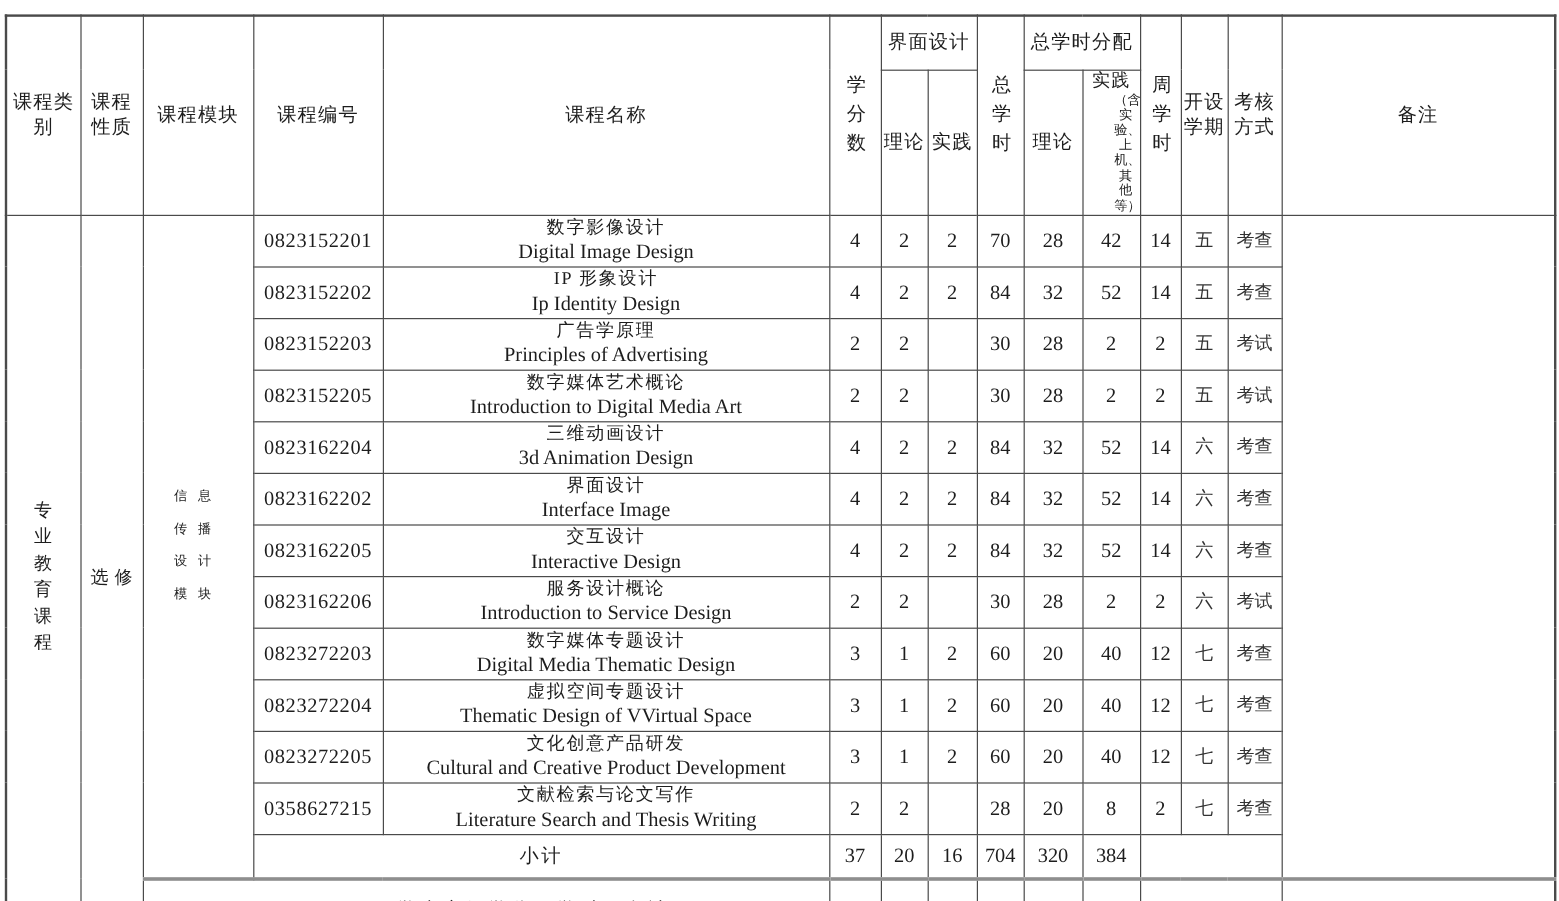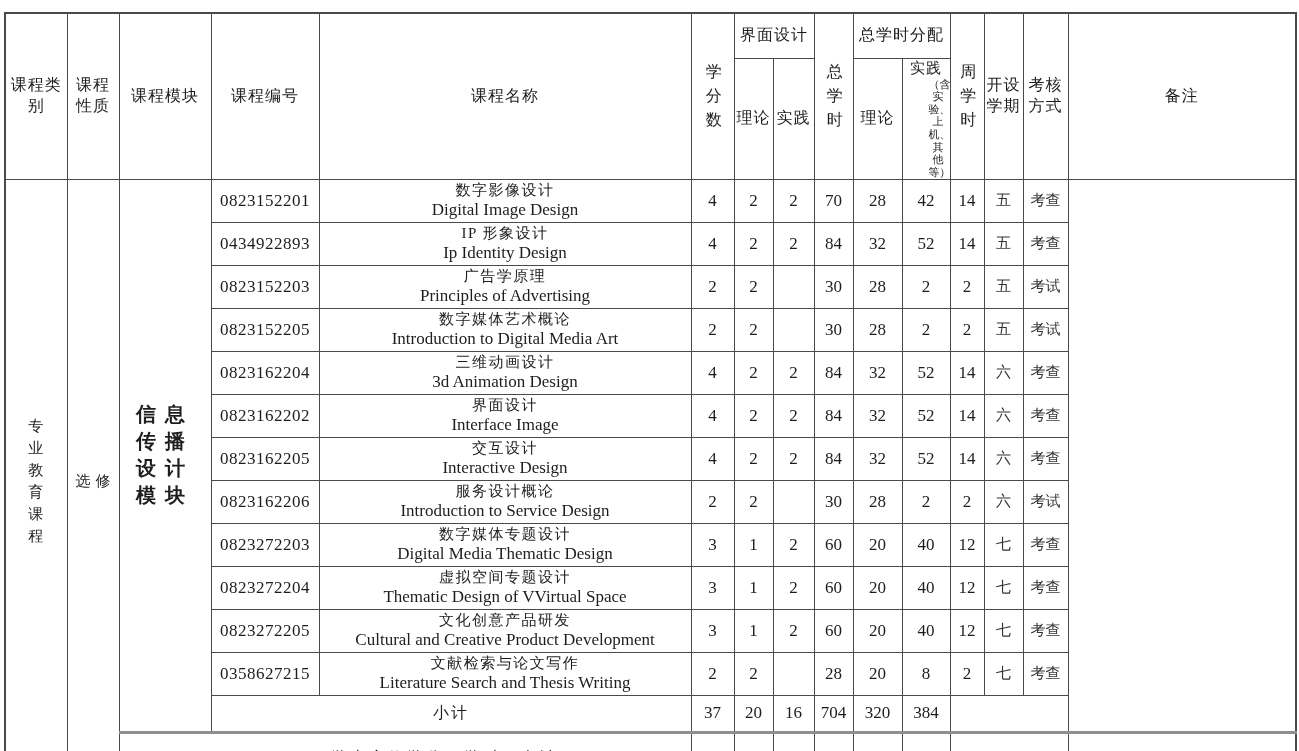--- a/index.html
+++ b/index.html
@@ -33,21 +33,21 @@
   tr.total-row { height: 52px; }
   tr.total-row td { border-top: 3px solid #8e8e8e; }
 
   td.cell-vert {
     white-space: pre-line; line-height: 22px;
     font-size: 15px; letter-spacing: 1px;
   }
   td.cell-nature { font-size: 15px; letter-spacing: 5px; padding-left: 7px; }
   td.cell-module {
     white-space: pre-line; line-height: 27px;
-    font-size: 20px; letter-spacing: 9px;  font-weight: bold;
+    font-size: 11px; letter-spacing: 9px; 
   }
   td.code { font-size: 17px; letter-spacing: 0.5px; }
   td.name { line-height: 1.2; padding: 1px 2px; margin-top: 32px; }
   .zh { font-size: 15px; letter-spacing: 1.5px; line-height: 1.25; }
   .en { font-size: 17px; letter-spacing: 0; line-height: 1.2; }
   td.num { font-size: 17px; }
   td.cn-s { font-size: 15px; color: #333; }
   td.label { font-size: 16px; letter-spacing: 2px; }
   td.total-label { text-align: right; padding-right: 132px; letter-spacing: 3px; margin-left: 23px; }
 </style>
@@ -128,21 +128,21 @@
           <td class="num">2</td>
           <td class="num">70</td>
           <td class="num">28</td>
           <td class="num">42</td>
           <td class="num">14</td>
           <td class="cn-s">五</td>
           <td class="cn-s">考查</td>
           <td class="remarks" rowspan="13"></td>
         </tr>
         <tr class="course-row">
-          <td class="code">0434922893</td>
+          <td class="code">0823152202</td>
           <td class="name">
             <div class="zh">IP 形象设计</div>
             <div class="en">Ip Identity Design</div>
           </td>
           <td class="num">4</td>
           <td class="num">2</td>
           <td class="num">2</td>
           <td class="num">84</td>
           <td class="num">32</td>
           <td class="num">52</td>

